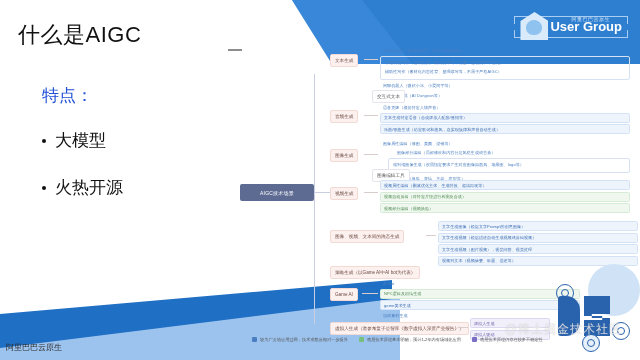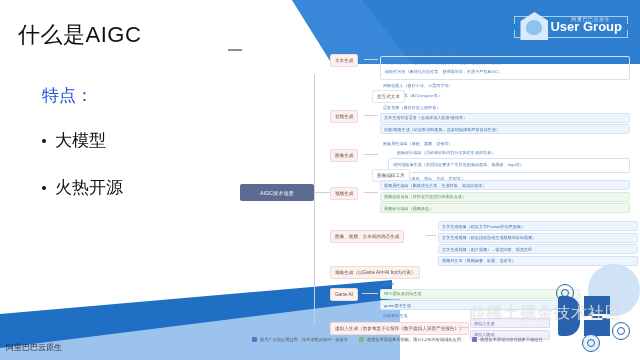--- a/index.html
+++ b/index.html
@@ -136,21 +136,21 @@
         clip-path:polygon(0 0,100% 0,100% 45%,30% 45%,30% 55%,100% 55%,100% 100%,0 100%,0 60%,70% 60%,70% 50%,0 50%);}
   .ds-ring{
     position:absolute;width:16px;height:16px;border-radius:50%;
     border:1.6px solid #2a63ad;display:flex;align-items:center;justify-content:center;
   }
   .ds-ring::after{content:"";width:6px;height:6px;border-radius:50%;border:1.4px solid #2a63ad;}
   .ds-ring.r1{left:8px;top:14px;}
   .ds-ring.r2{left:34px;bottom:4px;background:#e8f1fb;}
   .ds-ring.r3{right:4px;bottom:16px;}
   .watermark{
-    position:absolute;right:18px;bottom:36px;font-size:16px;color:rgba(255,255,255,.72);
+    position:absolute;right:18px;bottom:22px;font-size:12px;color:rgba(255,255,255,.72);
     white-space:nowrap;letter-spacing:1px;
     text-shadow:0 0 1px rgba(120,120,120,.5);
   }
 </style>
 </head>
 <body>
 
 <div class="slide">
 
   <div class="wedge-top"></div>

